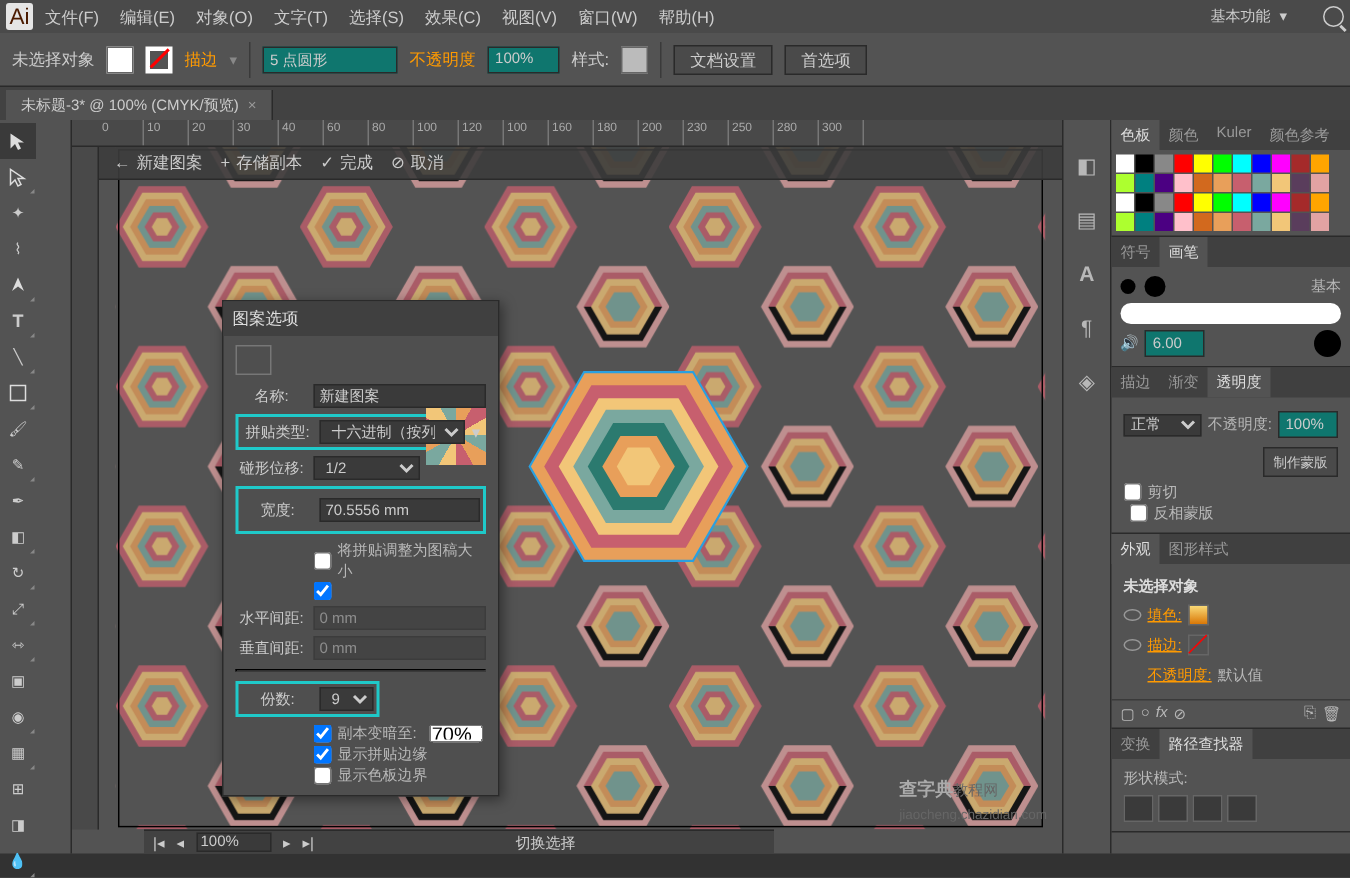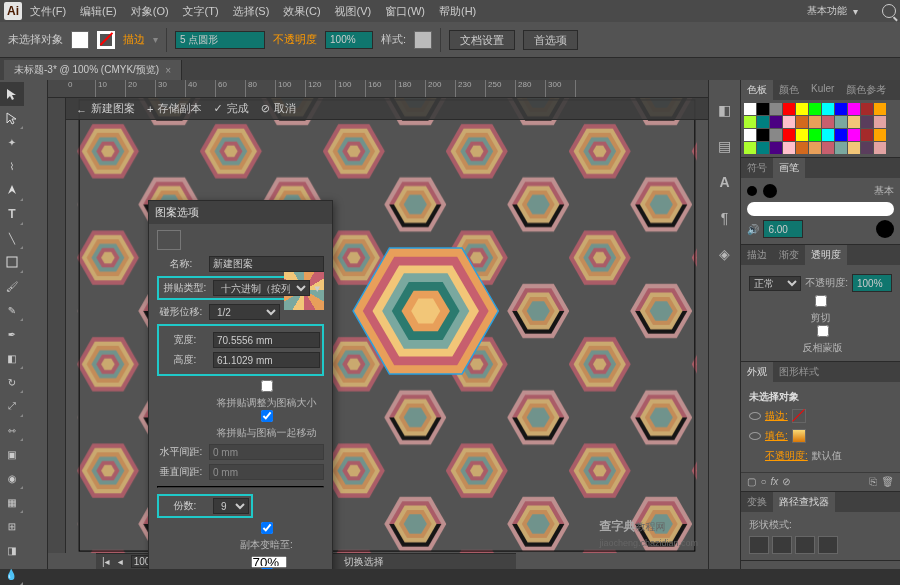--- a/index.html
+++ b/index.html
@@ -1,20 +1,20 @@
 <!DOCTYPE html>
 <html><head>
 <meta charset="utf-8">
 <style>
 * { margin: 0; padding: 0; box-sizing: border-box; font-family: "Microsoft YaHei", sans-serif; user-select: none; }
 body { width: 900px; height: 585px; background: #323232; overflow: hidden; position: relative; color: #b8b8b8; font-size: 10px; }
 
 
 .menubar { height: 22px; background: #4a4a4a; display: flex; align-items: center; padding: 0 4px; gap: 2px; }
-.ai-logo { width: 18px; height: 18px; background: #e5e5e5; color: #4a1a00; font-weight: bold; display: flex; align-items: center; justify-content: center; font-size: 12px; border-radius: 2px; }
+.ai-logo { width: 18px; height: 18px; background: #e5e5e5; color: #4a1a00; font-weight: normal; display: flex; align-items: center; justify-content: center; font-size: 15px; border-radius: 2px; }
 .menu-item { padding: 2px 6px; color: #ccc; cursor: pointer; font-size: 11px; }
 .workspace-switcher { margin-left: auto; display: flex; align-items: center; gap: 6px; color: #ccc; padding: 0 6px; }
 .search-icon { width: 14px; height: 14px; border: 1.5px solid #ccc; border-radius: 50%; position: relative; }
 .search-icon::after { content: ''; position: absolute; width: 5px; height: 1.5px; background: #ccc; bottom: -2px; right: -3px; transform: rotate(45deg); }
 
 
 .controlbar { height: 36px; background: #535353; display: flex; align-items: center; padding: 0 8px; gap: 8px; border-bottom: 1px solid #2a2a2a; }
 .ctrl-label { color: #ccc; font-size: 11px; }
 .ctrl-input { background: #0f766e; border: 1px solid #2a2a2a; color: #ccc; padding: 1px 4px; width: 48px; font-size: 10px; height: 18px; }
 .ctrl-swatch { width: 18px; height: 18px; border: 1px solid #666; }
@@ -47,21 +47,21 @@
 .watermark b { color: #aaa; }
 
 
 .pattern-panel { position: absolute; left: 100px; top: 120px; width: 185px; background: #4f4f4f; border: 1px solid #2a2a2a; z-index: 5; box-shadow: 2px 2px 8px rgba(0,0,0,0.4); }
 .pp-head { background: #404040; padding: 4px 6px; color: #ddd; font-size: 11px; }
 .pp-body { padding: 6px 8px; }
 .pp-row { display: flex; align-items: center; margin: 4px 0; gap: 4px; font-size: 11px; }
 .pp-row label { width: 48px; text-align: center; color: #ccc; font-size: 10px; }
 .pp-row input, .pp-row select { background: #3a3a3a; border: 1px solid #2a2a2a; color: #ccc; font-size: 10px; padding: 1px 3px; flex: 1; min-width: 0; height: 16px; }
 .highlight-teal { border: 2px solid #1fc9c9 !important; padding: 2px; }
-.pp-check { display: flex; align-items: center; gap: 4px; margin-left: 52px; font-size: 10px; flex-direction: column; }
+.pp-check { display: flex; align-items: center; gap: 4px; margin-left: 52px; font-size: 10px; }
 .pp-check input { width: 12px; height: 12px; }
 .pp-swatch-big { width: 40px; height: 40px; background: repeating-conic-gradient(#e89f5a 0 30deg,#c75f6e 30deg 60deg,#f2c678 60deg 90deg,#7aa89f 90deg 120deg); margin-left: 4px; }
 
 
 .panel-stack { width: 32px; background: #535353; border-left: 1px solid #2a2a2a; display: flex; flex-direction: column; align-items: center; padding-top: 20px; gap: 16px; }
 .stack-icon { width: 20px; height: 20px; color: #b8b8b8; cursor: pointer; display: flex; align-items: center; justify-content: center; font-size: 14px; }
 
 .panels-right { width: 160px; background: #535353; border-left: 1px solid #2a2a2a; display: flex; flex-direction: column; }
 .panel { border-bottom: 1px solid #2a2a2a; }
 .panel-tabs { display: flex; background: #404040; height: 20px; }
@@ -266,32 +266,27 @@
         <div class="pp-swatch-big" style="float:right;margin-top:-34px"></div>
         <div class="pp-row">
           <label>碰形位移:</label>
           <select><option>1/2</option></select>
         </div>
         <div class="highlight-teal" style="margin:4px 0">
           <div class="pp-row">
             <label>宽度:</label>
             <input value="70.5556 mm" style="">
           </div>
-          <div class="pp-row">
-            <label>高度:</label>
-            <input value="61.1029 mm" style="">
-          </div>
         </div>
         <div class="pp-check">
             <input type="checkbox" style="">
             <span>将拼贴调整为图稿大小</span>
           </div>
         <div class="pp-check">
             <input type="checkbox" checked="" style="">
-            <span>将拼贴与图稿一起移动</span>
           </div>
         <div class="pp-row">
           <label>水平间距:</label>
           <input disabled="" style="opacity: 0.5;" value="0 mm">
         </div>
         <div class="pp-row">
           <label>垂直间距:</label>
           <input disabled="" style="opacity: 0.5;" value="0 mm">
         </div>
         <hr style="border-color:#3a3a3a;margin:6px 0">
@@ -418,48 +413,51 @@
         <div class="panel-tab">描边</div>
         <div class="panel-tab">渐变</div>
         <div class="panel-tab active">透明度</div>
       </div>
       <div class="appearance-body">
         <div class="app-row">
           <select style="flex:1;background:#3a3a3a;border:1px solid #2a2a2a;color:#ccc;font-size:10px"><option>正常</option></select>
           <span>不透明度:</span>
           <input class="ctrl-input" style="width: 40px;" value="100%">
         </div>
+        <div class="app-row" style="justify-content:flex-end">
+          <button class="ctrl-btn" style="font-size:9px;padding:1px 6px">制作蒙版</button>
+        </div>
         <div class="pp-check" style="margin-left:0">
             <input type="checkbox" style="">
             <span>剪切</span>
           </div>
         <div class="pp-check" style="margin-left:4px">
             <input type="checkbox" style="">
             <span>反相蒙版</span>
           </div>
       </div>
     </div>
     <div class="panel">
       <div class="panel-tabs">
         <div class="panel-tab active">外观</div>
         <div class="panel-tab">图形样式</div>
       </div>
       <div class="appearance-body">
         <div style="font-weight:bold;color:#ddd;padding:2px 0">未选择对象</div>
+        <div class="app-row">
+            <div class="eye"></div>
+            <span style="text-decoration:underline;color:#ff9a00">填色:</span>
+            <div class="ctrl-swatch" style="width:14px;height:14px;background:linear-gradient(#f9d976,#d97706)"></div>
+          </div>
         <div class="app-row">
             <div class="eye"></div>
             <span style="text-decoration:underline;color:#ff9a00">描边:</span>
             <div class="ctrl-swatch" style="width:14px;height:14px;background:#535353;position:relative">
               <div style="position:absolute;width:140%;height:1px;background:#f00;top:45%;left:-20%;transform:rotate(-45deg)"></div>
             </div>
-          </div>
-        <div class="app-row">
-            <div class="eye"></div>
-            <span style="text-decoration:underline;color:#ff9a00">填色:</span>
-            <div class="ctrl-swatch" style="width:14px;height:14px;background:linear-gradient(#f9d976,#d97706)"></div>
           </div>
         <div class="app-row">
             <div style="width:12px"></div>
             <span style="text-decoration:underline;color:#ff9a00">不透明度:</span>
             <span>默认值</span>
           </div>
       </div>
       <div style="display:flex;gap:4px;padding:3px 6px;border-top:1px solid #3a3a3a">
         <span>▢</span>
         <span>○</span>

